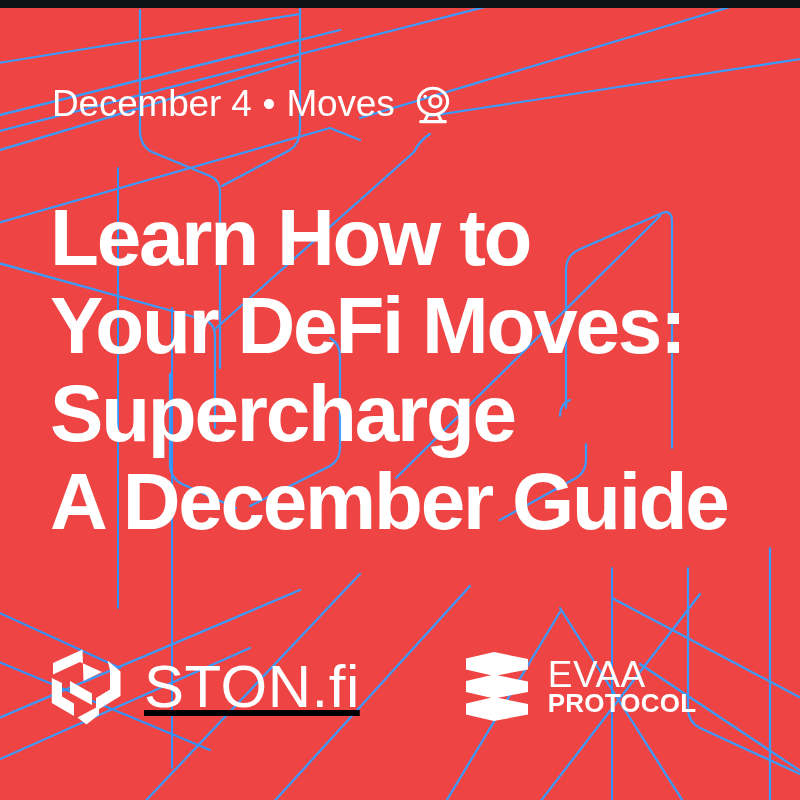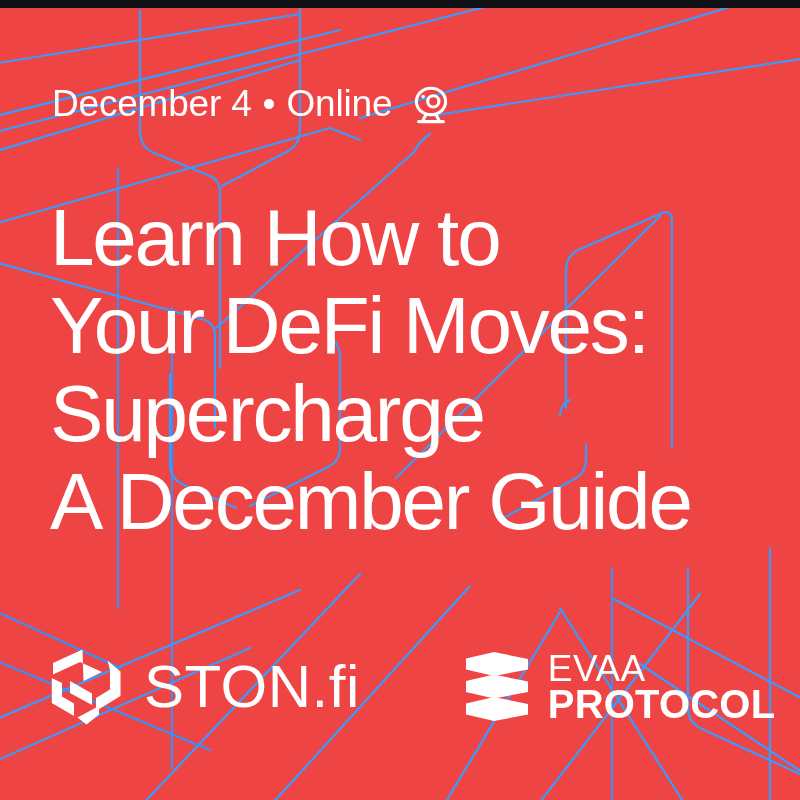--- a/index.html
+++ b/index.html
@@ -65,39 +65,39 @@
   
   .headline {
     position: absolute;
     left: 50px;
     top: 186px;
     width: 720px;
   }
   .headline-line {
     color: #FFFFFF;
     font-size: 80px;
-    font-weight: 400;
+    font-weight: 700;
     line-height: 88px;
     letter-spacing: -2.2px;
     white-space: nowrap;
   }
 
   
   .logos {
     position: absolute;
     left: 50px;
     top: 640px;
     display: flex;
     align-items: center;
   }
   .logo-group {
     display: flex;
     align-items: center;
   }
-  .logo-ston { margin-right: 0; }
+  .logo-ston { margin-right: 0; text-decoration: underline; }
   .logo-evaa { margin-left: 104px; }
 
   .ston-mark { width: 74px; height: 78px; display: block; }
   .ston-word {
     color: #FFFFFF;
     font-size: 60px;
     font-weight: 400;
     letter-spacing: 0.5px;
     line-height: 1;
     margin-left: 20px;
@@ -111,21 +111,21 @@
     line-height: 0.92;
   }
   .evaa-word .l1 {
     display: block;
     font-size: 37px;
     font-weight: 400;
     letter-spacing: 0.5px;
   }
   .evaa-word .l2 {
     display: block;
-    font-size: 40px;
+    font-size: 26px;
     font-weight: 700;
     letter-spacing: 0.2px;
   }
 </style>
 </head>
 <body>
 
 <div class="canvas">
 
   <svg class="bg-art" viewBox="0 0 800 800" xmlns="http://www.w3.org/2000/svg" aria-hidden="true">
@@ -177,21 +177,21 @@
     <path class="ln" d="M 770 540 L 770 820"></path>
     <path class="ln-soft" d="M 612 560 L 612 820"></path>
 
     <path class="ln-soft" d="M -20 646 L 210 742"></path>
     <path class="ln-soft" d="M -20 596 L 120 660"></path>
   </svg>
 
   <div class="meta-row">
     <span class="meta-text">December 4</span>
     <span class="meta-sep">•</span>
-    <span class="meta-text">Online</span>
+    <span class="meta-text">Moves</span>
     <span class="webcam-icon">
       <svg viewBox="0 0 42 42" xmlns="http://www.w3.org/2000/svg" aria-hidden="true">
 
         <path d="M21 4.2 C29.2 4.2 35.6 10.0 35.6 17.4 C35.6 24.8 29.2 30.6 21 30.6
                  C12.8 30.6 6.4 24.8 6.4 17.4 C6.4 10.0 12.8 4.2 21 4.2 Z" fill="none" stroke="#FFFFFF" stroke-width="3.1"></path>
 
         <circle cx="23.3" cy="17.4" r="5.6" fill="none" stroke="#FFFFFF" stroke-width="3.1"></circle>
 
         <circle cx="13.1" cy="12.6" r="1.8" fill="#FFFFFF"></circle>
 

